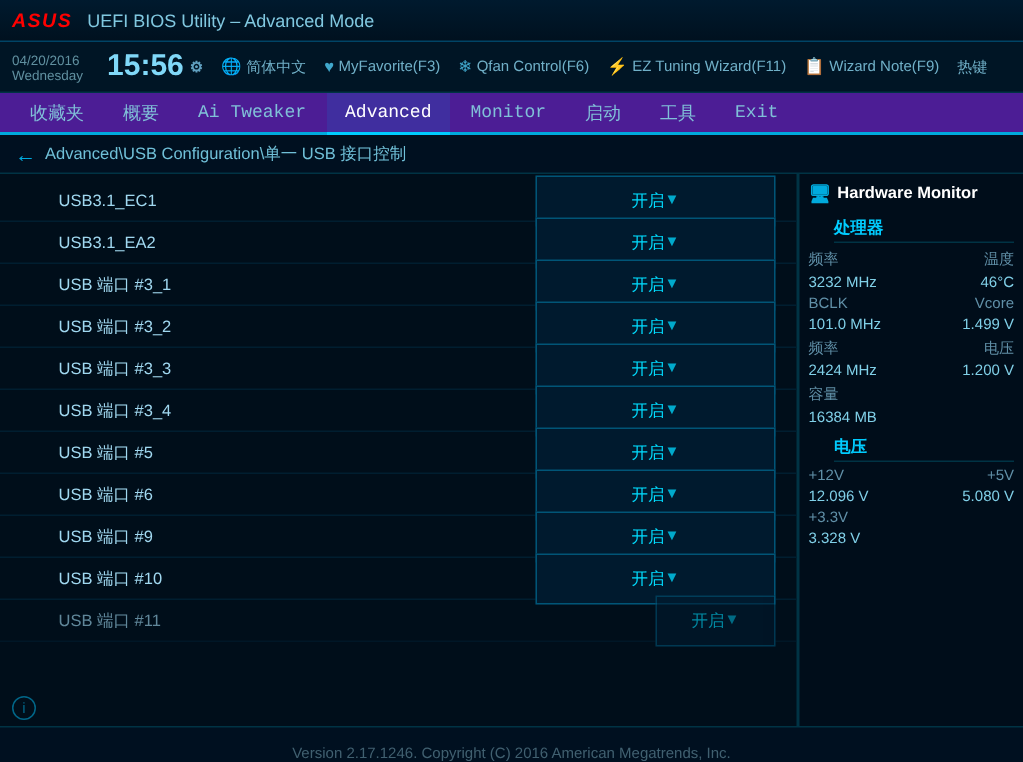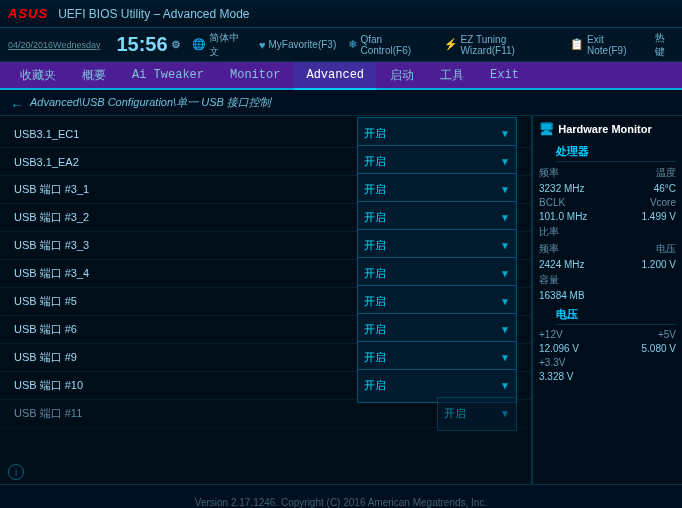--- a/index.html
+++ b/index.html
@@ -40,24 +40,24 @@
       background: #001525;
       height: 34px;
       display: flex;
       align-items: center;
       padding: 0 8px;
       border-bottom: 1px solid #003344;
       gap: 12px;
     }
     #date-time-block {
       display: flex;
+      flex-direction: column;
       font-size: 9px;
       color: #6090a0;
       margin-right: 4px;
-      text-decoration: underline;
     }
     #clock {
       font-size: 20px;
       color: #80d8f8;
       font-weight: bold;
       display: flex;
       align-items: center;
       gap: 4px;
     }
     #clock-icon { font-size: 10px; color: #60a0c0; }
@@ -109,21 +109,20 @@
       gap: 6px;
     }
     #back-arrow {
       color: #00aadd;
       cursor: pointer;
       font-size: 14px;
     }
     #breadcrumb-text {
       font-size: 11px;
       color: #70c0d8;
-      font-style: italic;
     }
 
     
     #main-layout {
       display: flex;
       height: calc(508px - 28px - 34px - 28px - 26px - 24px);
     }
 
     
     #content-panel {
@@ -138,31 +137,32 @@
       display: flex;
       align-items: center;
       height: 28px;
       padding: 0 14px;
       border-bottom: 1px solid #001e30;
     }
     .config-label {
       flex: 1;
       font-size: 11px;
       color: #a0d8f0;
+      margin-left: 25px;
     }
     .config-dropdown {
       width: 160px;
       height: 20px;
       background: #001a2e;
       border: 1px solid #005577;
       color: #00ddff;
       font-size: 11px;
       display: flex;
       align-items: center;
-      justify-content: space-between;
+      justify-content: center;
       padding: 16px 6px;
       cursor: pointer;
     }
     .config-dropdown .arrow {
       color: #00aacc;
       font-size: 10px;
     }
 
     
     #hw-monitor {
@@ -267,33 +267,33 @@
   <div class="info-item">
     <span class="icon">❄</span>
     <span>Qfan Control(F6)</span>
   </div>
   <div class="info-item">
     <span class="icon">⚡</span>
     <span>EZ Tuning Wizard(F11)</span>
   </div>
   <div class="info-item">
     <span class="icon">📋</span>
-    <span>Exit Note(F9)</span>
+    <span>Wizard Note(F9)</span>
   </div>
   <div class="info-item">
     <span>热键</span>
   </div>
 </div>
 
 <div id="nav-bar">
   <div class="nav-tab">收藏夹</div>
   <div class="nav-tab">概要</div>
   <div class="nav-tab">Ai Tweaker</div>
+  <div class="nav-tab active">Advanced</div>
   <div class="nav-tab">Monitor</div>
-  <div class="nav-tab active">Advanced</div>
   <div class="nav-tab">启动</div>
   <div class="nav-tab">工具</div>
   <div class="nav-tab">Exit</div>
 </div>
 
 <div id="breadcrumb-bar">
   <span id="back-arrow">←</span>
   <span id="breadcrumb-text">Advanced\USB Configuration\单一 USB 接口控制</span>
 </div>
 
@@ -406,23 +406,20 @@
       <span class="hw-value">46°C</span>
     </div>
     <div class="hw-row">
       <span class="hw-label">BCLK</span>
       <span class="hw-label">Vcore</span>
     </div>
     <div class="hw-row">
       <span class="hw-value">101.0 MHz</span>
       <span class="hw-value">1.499 V</span>
     </div>
-    <div class="hw-row">
-      <span class="hw-label">比率</span>
-    </div>
 
     <div class="hw-row">
       <span class="hw-label">频率</span>
       <span class="hw-label">电压</span>
     </div>
     <div class="hw-row">
       <span class="hw-value">2424 MHz</span>
       <span class="hw-value">1.200 V</span>
     </div>
     <div class="hw-row">

